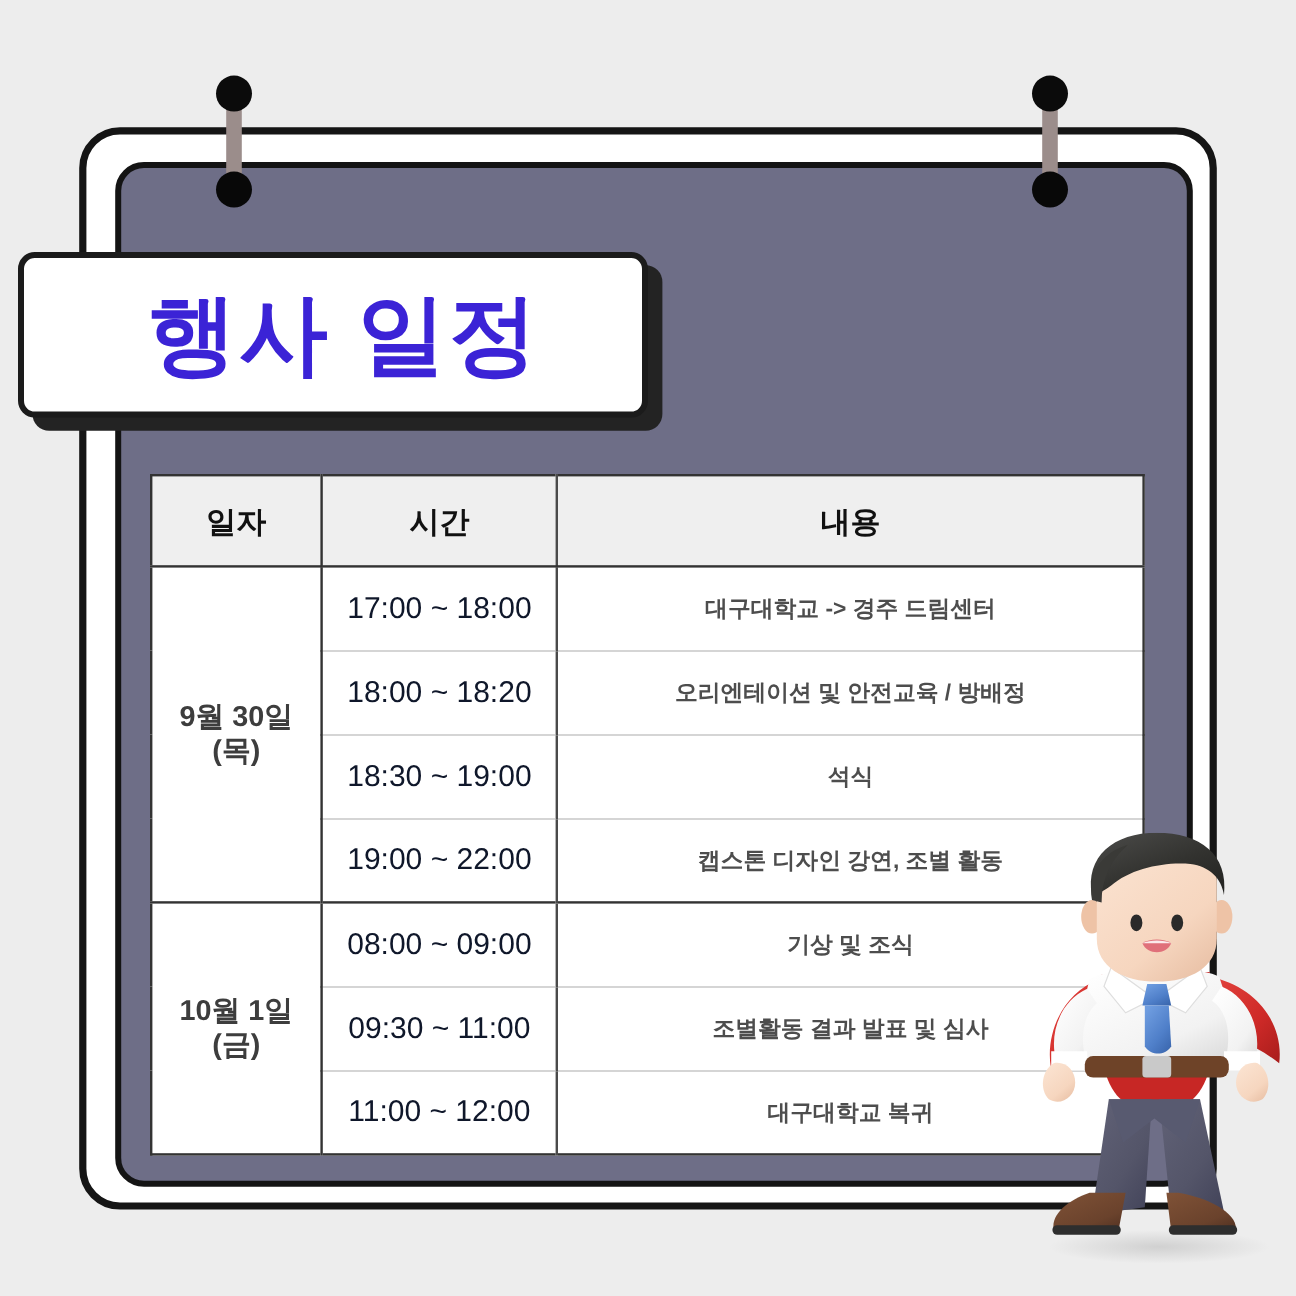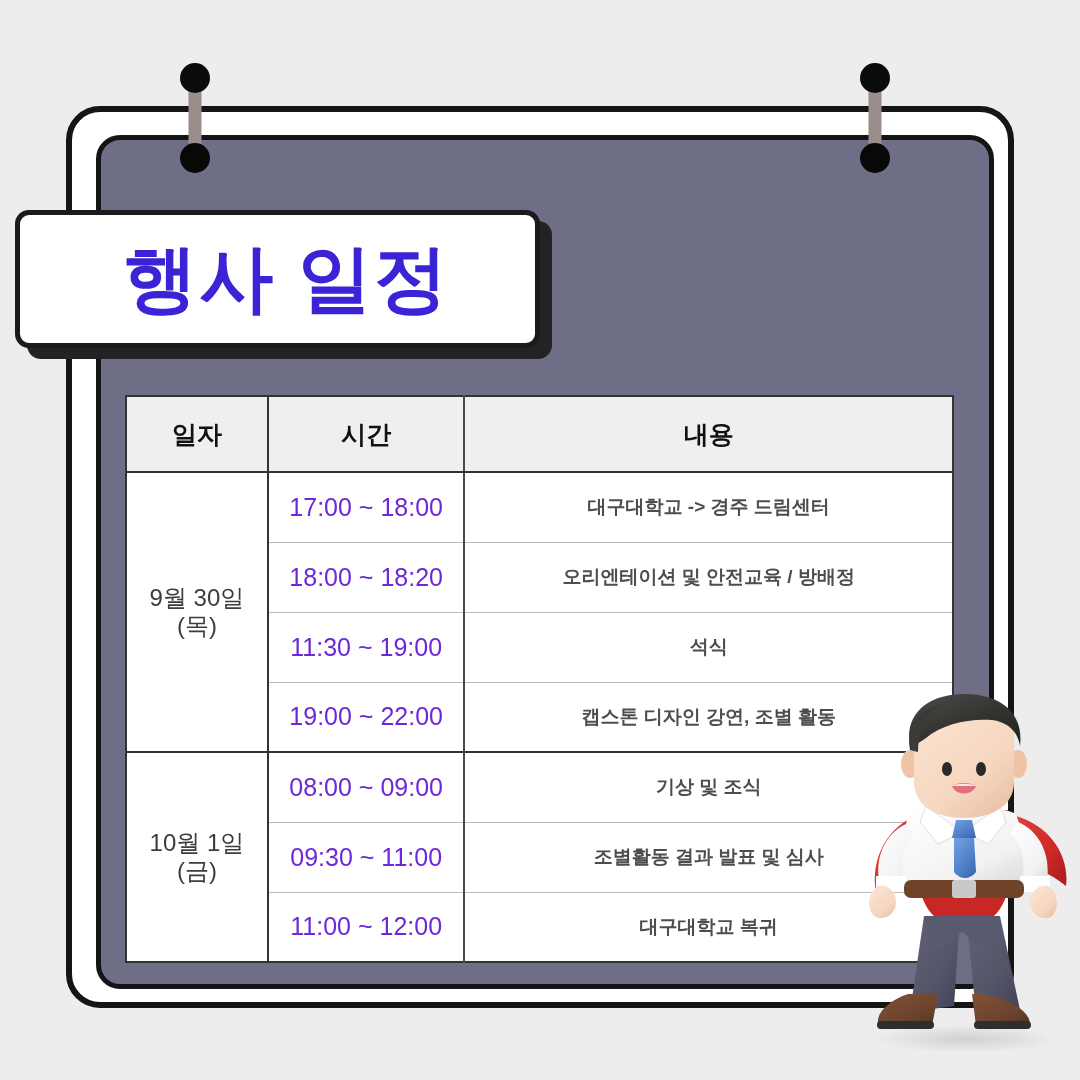--- a/index.html
+++ b/index.html
@@ -136,26 +136,26 @@
     border-right: 2px solid #4a4a4a;
   }
   #schedule-table th.col-desc,
   #schedule-table td.col-desc {
     width: 420px;
     border-right: none;
   }
   #schedule-table td {
     height: 70px;
     font-size: 25px;
-    color: #6d28d9;
+    color: #0f172a;
   }
   #schedule-table td.col-date {
     font-size: 24px;
     color: #3d3d3d;
-    font-weight: 400;
+    font-weight: 700;
     line-height: 1.15;
   }
   #schedule-table td.col-desc {
     font-size: 19px;
     color: #4d4d4d;
     font-weight: 600;
   }
   #schedule-table tr.group-start td {
     border-top: 2px solid #333333;
   }
@@ -211,21 +211,21 @@
           <div>(목)</div>
         </td>
         <td class="col-time">17:00 ~ 18:00</td>
         <td class="col-desc">대구대학교 -&gt; 경주 드림센터</td>
       </tr>
       <tr>
         <td class="col-time">18:00 ~ 18:20</td>
         <td class="col-desc">오리엔테이션 및 안전교육 / 방배정</td>
       </tr>
       <tr>
-        <td class="col-time">11:30 ~ 19:00</td>
+        <td class="col-time">18:30 ~ 19:00</td>
         <td class="col-desc">석식</td>
       </tr>
       <tr>
         <td class="col-time">19:00 ~ 22:00</td>
         <td class="col-desc">캡스톤 디자인 강연, 조별 활동</td>
       </tr>
       <tr class="group-start">
         <td class="col-date" rowspan="3">
           <div>10월 1일</div>
           <div>(금)</div>

